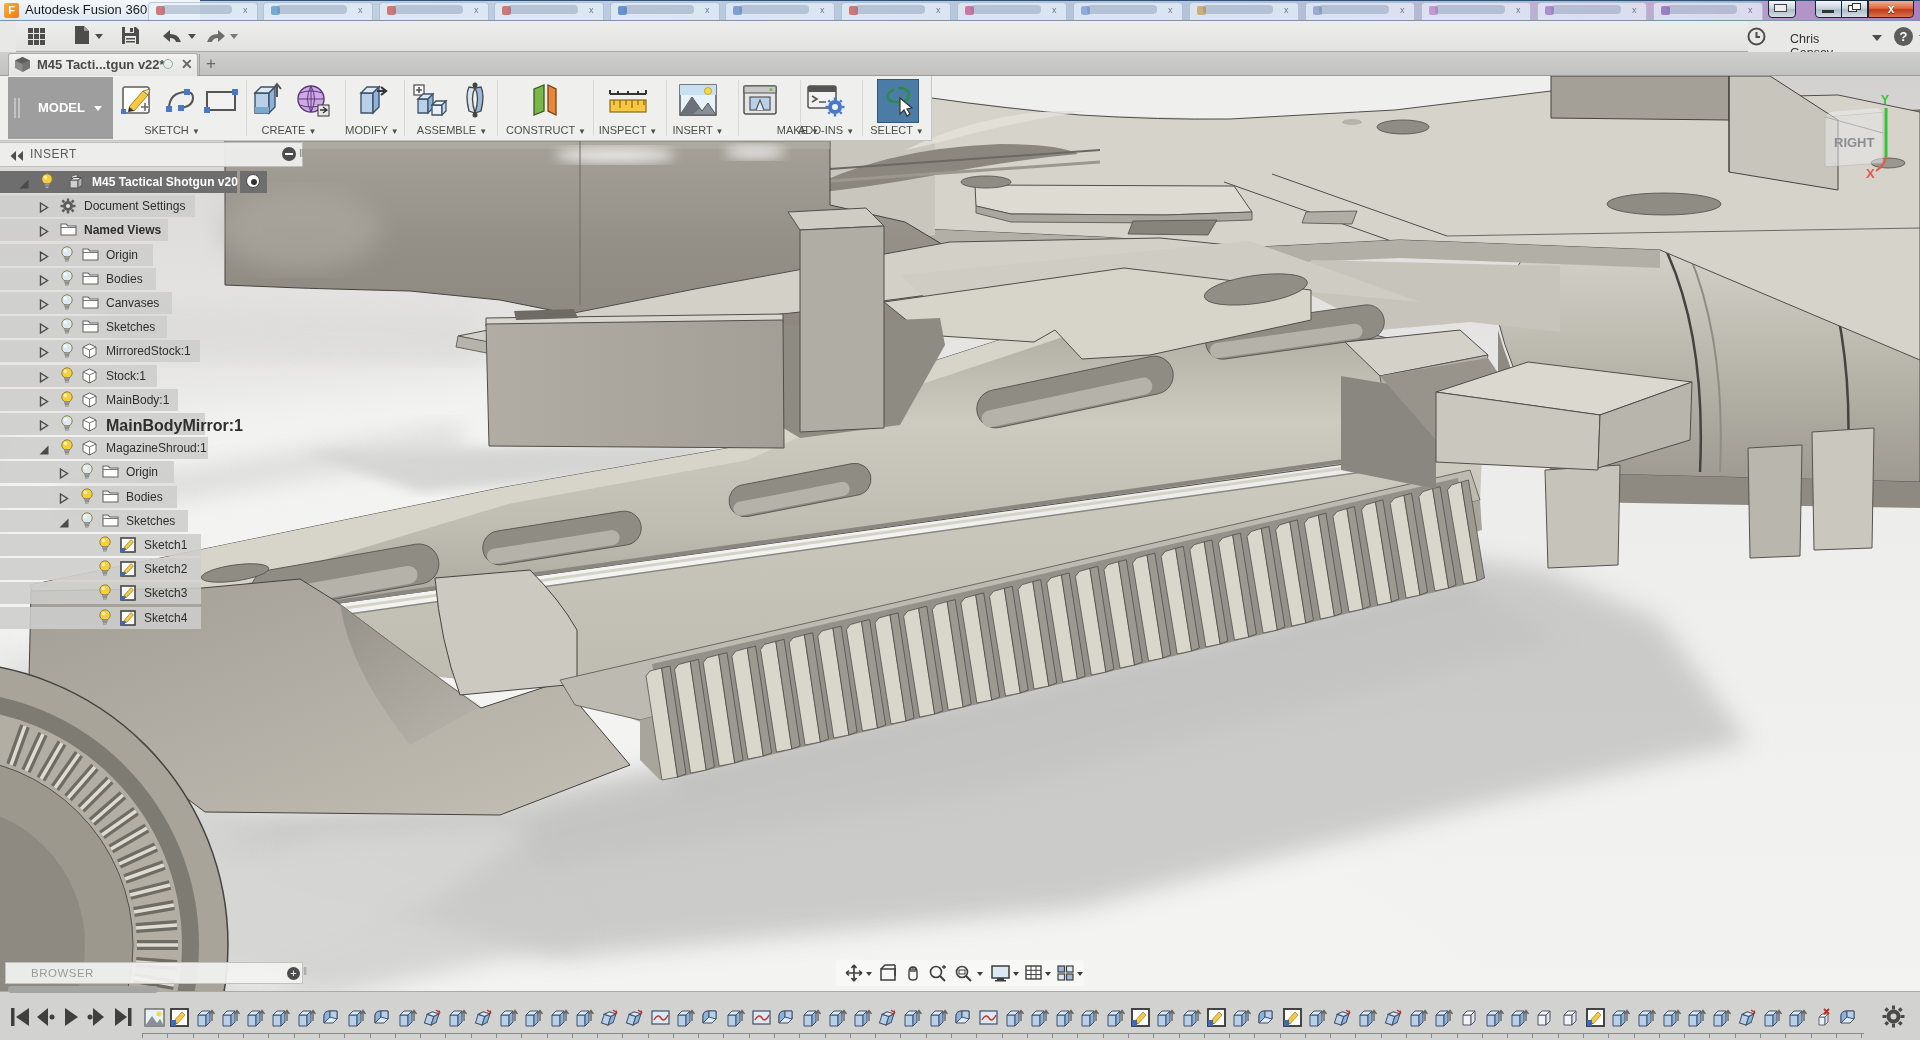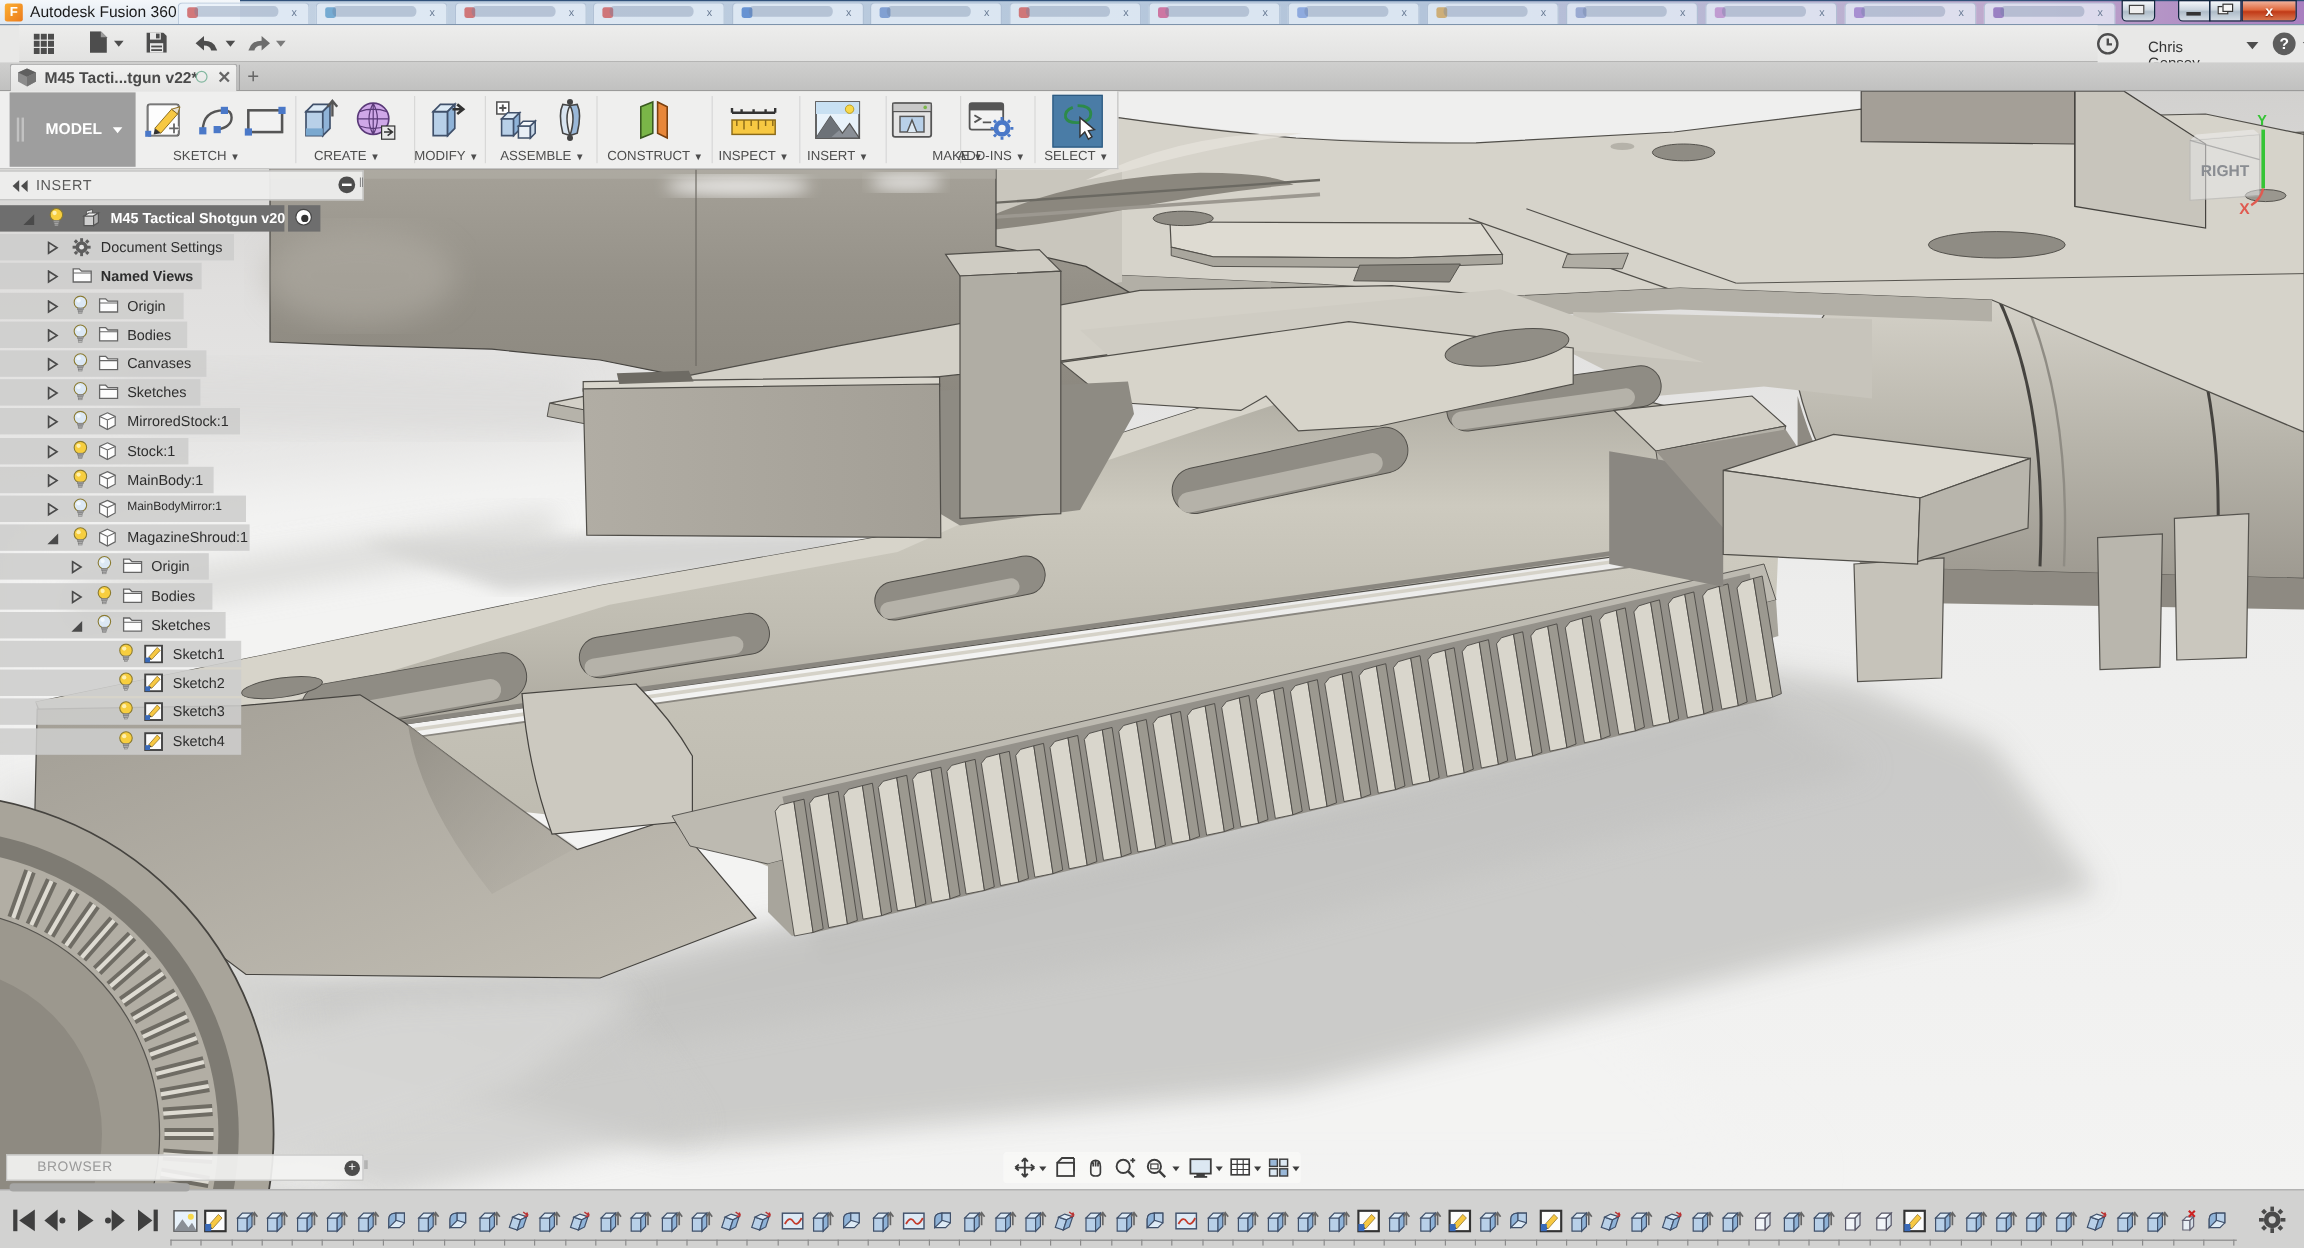--- a/index.html
+++ b/index.html
@@ -727,21 +727,21 @@
 <circle cx="7" cy="6" r="5.2" fill="#dce8f4" stroke="#8a7a30" stroke-width="0.9"></circle>
 <circle cx="5.5" cy="4.5" r="1.8" fill="#f2f8fd"></circle>
 <rect x="4.6" y="10.6" width="4.8" height="1.6" fill="#999" stroke="#777" stroke-width="0.4"></rect>
 <rect x="5.1" y="12.4" width="3.8" height="1.4" fill="#aaa" stroke="#777" stroke-width="0.4"></rect>
 <rect x="5.6" y="14" width="2.8" height="1.2" fill="#bbb" stroke="#777" stroke-width="0.4"></rect>
         </svg></div>
       <div class="abs" style="left:82px;top:274px"><svg width="15" height="16" viewBox="0 0 15 16">
 <path d="M7.5,1 L14,4 L14,11.5 L7.5,15 L1,11.5 L1,4 Z" fill="#fdfdfd" stroke="#666" stroke-width="1"></path>
 <path d="M1,4 L7.5,7 L14,4 M7.5,7 L7.5,15" stroke="#666" stroke-width="0.9" fill="none"></path>
         </svg></div>
-      <div class="abs" style="left:106px;top:275px;font-size:10px;font-weight:normal;color:#2e2e2e;white-space:nowrap">MainBodyMirror:1</div>
+      <div class="abs" style="left:106px;top:275px;font-size:16px;font-weight:bold;color:#2e2e2e;white-space:nowrap">MainBodyMirror:1</div>
       <div class="abs" style="left:0;top:295px;width:208px;height:22px;background:rgba(205,205,204,0.88)"></div>
       <div class="abs" style="left:38px;top:300px"><svg width="12" height="12" viewBox="0 0 12 12">
           <polygon points="1.5,10.5 10.5,1.5 10.5,10.5" fill="#4a4a4a"></polygon>
         </svg></div>
       <div class="abs" style="left:60px;top:297px"><svg width="14" height="17" viewBox="0 0 14 17">
 <circle cx="7" cy="6" r="5.2" fill="#f7ce3f" stroke="#8a7a30" stroke-width="0.9"></circle>
 <circle cx="5.5" cy="4.5" r="1.8" fill="#fdf0b0"></circle>
 <rect x="4.6" y="10.6" width="4.8" height="1.6" fill="#999" stroke="#777" stroke-width="0.4"></rect>
 <rect x="5.1" y="12.4" width="3.8" height="1.4" fill="#aaa" stroke="#777" stroke-width="0.4"></rect>
 <rect x="5.6" y="14" width="2.8" height="1.2" fill="#bbb" stroke="#777" stroke-width="0.4"></rect>

